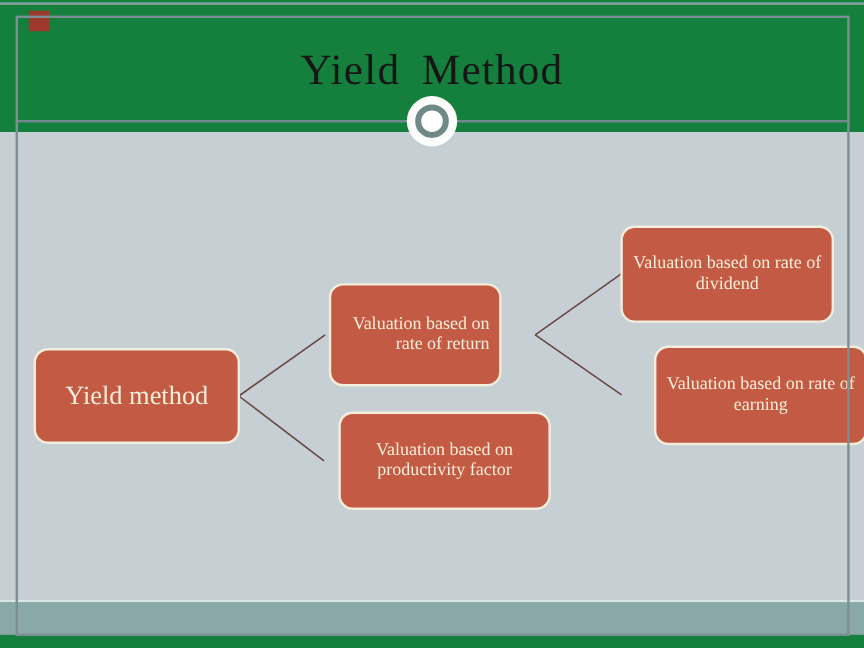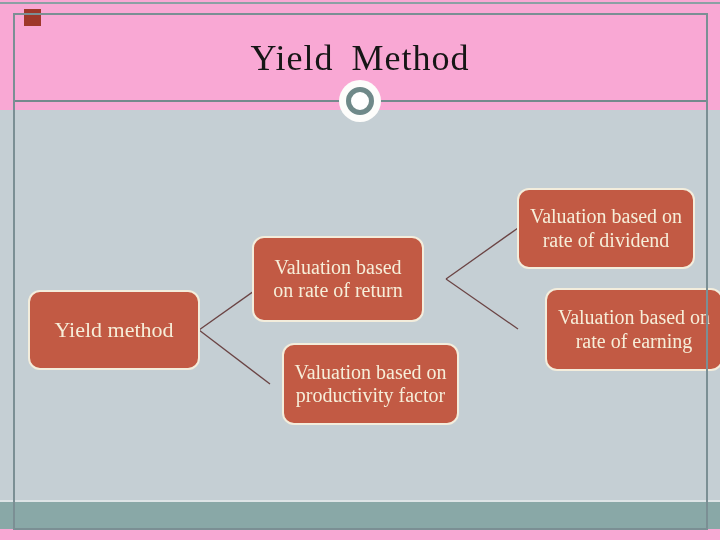--- a/index.html
+++ b/index.html
@@ -1,17 +1,17 @@
 <!DOCTYPE html>
 <html><head>
 <meta charset="utf-8">
 <style>
   html,body{margin:0;padding:0;background:#fff;}
   .slide{
-    position:relative;width:720px;height:540px;background:#f9a8d4;
+    position:relative;width:720px;height:540px;background:#15803d;
     overflow:hidden;font-family:"Liberation Serif","DejaVu Serif",serif;
   }
   .top-hairline{position:absolute;left:0;top:2px;width:720px;height:2px;background:#8ca0a4;}
   .corner-accent{position:absolute;left:24px;top:9px;width:17px;height:17px;background:#9e382a;}
   .content-band{position:absolute;left:0;top:110px;width:720px;height:392px;background:#c5cfd4;}
   .band-divider{position:absolute;left:0;top:500px;width:720px;height:2px;background:#dde4e6;}
   .footer-bar{position:absolute;left:0;top:502px;width:720px;height:27px;background:#89a8a7;}
   .frame-border{
     position:absolute;left:13px;top:13px;width:695px;height:517px;
     border:2px solid #7b8f94;box-sizing:border-box;pointer-events:none;
@@ -26,24 +26,24 @@
     background:#fdfdfb;
   }
   .ornament-ring{
     position:absolute;left:346px;top:87px;width:28px;height:28px;border-radius:50%;
     border:5px solid #6f8989;box-sizing:border-box;background:#ffffff;
   }
   .connectors{position:absolute;left:0;top:0;width:720px;height:540px;}
   .node{
     position:absolute;background:#c25a44;border:2px solid #f3eddc;border-radius:12px;
     box-sizing:border-box;color:#f6eed9;display:flex;align-items:center;justify-content:center;
-    text-align:center;font-size:20px;line-height:1.16;padding:4px 8px;
+    text-align:center;font-size:15px;line-height:1.16;padding:4px 8px;
   }
   .node-root{left:28px;top:290px;width:172px;height:80px;font-size:22px;}
-  .node-return{left:252px;top:236px;width:172px;height:86px;}
+  .node-return{left:274px;top:236px;width:144px;height:86px;text-align:right;}
   .node-productivity{left:282px;top:343px;width:177px;height:82px;}
   .node-dividend{left:517px;top:188px;width:178px;height:81px;}
   .node-earning{left:517px;top:288px;width:178px;height:83px;margin-left:28px;}
 </style>
 </head>
 <body>
 
 <div class="slide">
 
   <div class="top-hairline"></div>

